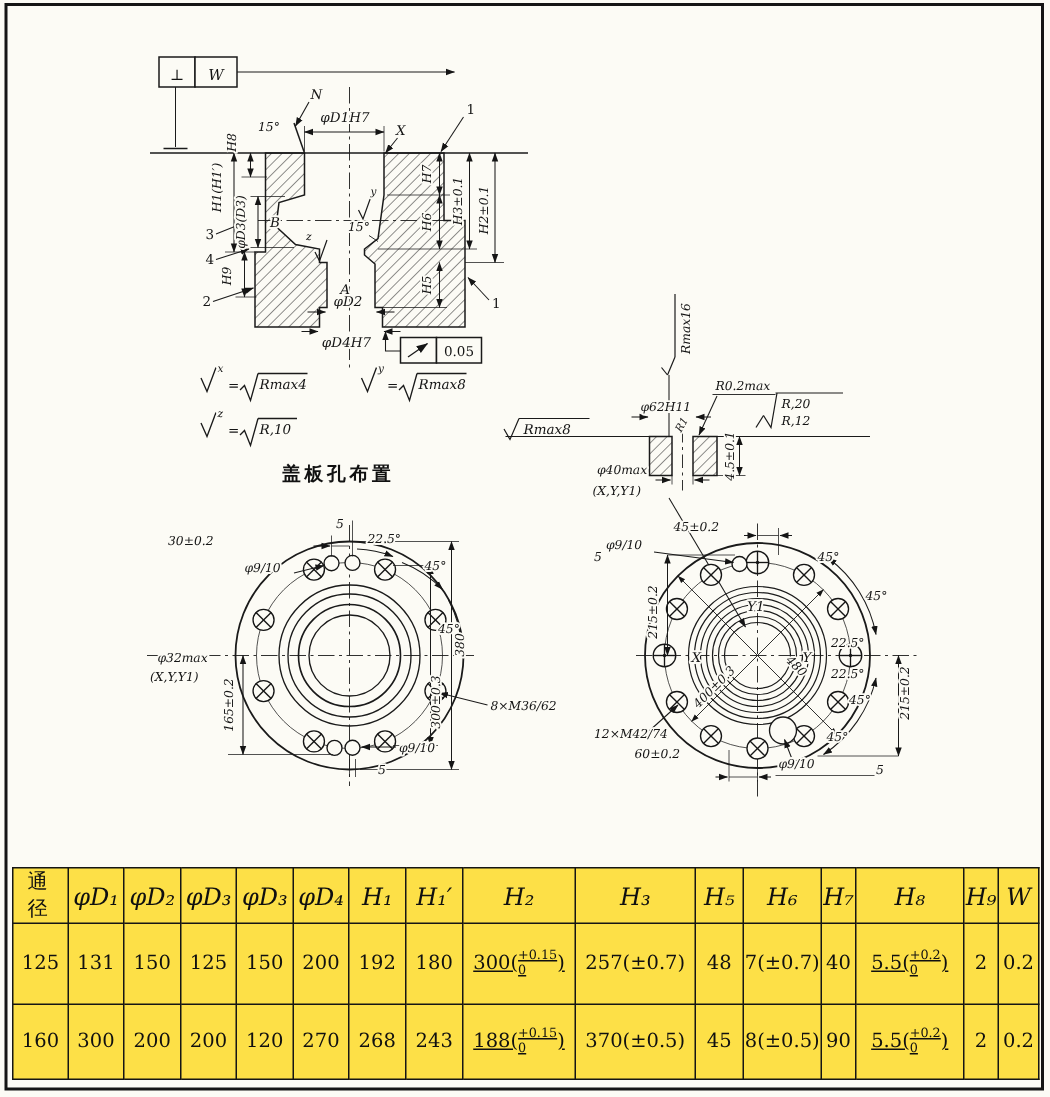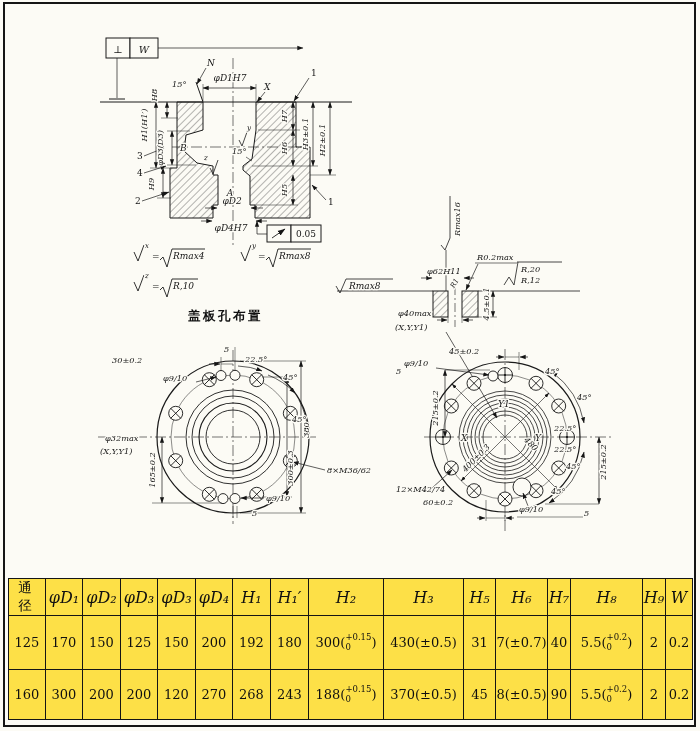--- a/index.html
+++ b/index.html
@@ -19,21 +19,21 @@
   table.spec{position:absolute;left:8px;top:578px;width:684px;border-collapse:collapse;
              table-layout:fixed;background:#fde047;}
   table.spec th,table.spec td{border:1.2px solid #151515;text-align:center;vertical-align:middle;
              padding:0;font-weight:normal;color:#101010;}
   table.spec th{font-style:italic;font-size:16px;height:36px;}
   table.spec th.cnh{font-style:normal;letter-spacing:4px;font-size:13.5px;}
   table.spec td{font-size:13px;}
   tr.r1{height:54px;} tr.r2{height:50px;}
   .stack{display:inline-flex;flex-direction:column;font-size:8.5px;line-height:1.1;
          vertical-align:middle;text-align:left;}
-  .tolwrap{display:inline-flex;align-items:center;justify-content:center;}
+  .tolwrap{display:inline-flex;align-items:center;justify-content:center;text-decoration:underline;}
 </style>
 </head>
 <body>
 
 <div class="sheet">
 <div class="frame"></div>
 
 <svg class="draw" width="700" height="578" viewBox="0 0 700 578">
   <defs>
     <marker id="ae" viewBox="0 0 10 10" refX="9" refY="5" markerWidth="9" markerHeight="9" orient="auto">
@@ -415,37 +415,37 @@
       <th>H₆</th>
       <th>H₇</th>
       <th>H₈</th>
       <th>H₉</th>
       <th>W</th>
     </tr>
   </thead>
   <tbody>
     <tr class="r1">
       <td>125</td>
-      <td>170</td>
+      <td>131</td>
       <td>150</td>
       <td>125</td>
       <td>150</td>
       <td>200</td>
       <td>192</td>
       <td>180</td>
       <td><span class="tolwrap">
               <span>300(</span>
               <span class="stack">
                 <span>+0.15</span>
                 <span>0</span>
               </span>
               <span>)</span>
             </span></td>
-      <td>430(±0.5)</td>
-      <td>31</td>
+      <td>257(±0.7)</td>
+      <td>48</td>
       <td>7(±0.7)</td>
       <td>40</td>
       <td><span class="tolwrap">
               <span>5.5(</span>
               <span class="stack">
                 <span>+0.2</span>
                 <span>0</span>
               </span>
               <span>)</span>
             </span></td>

